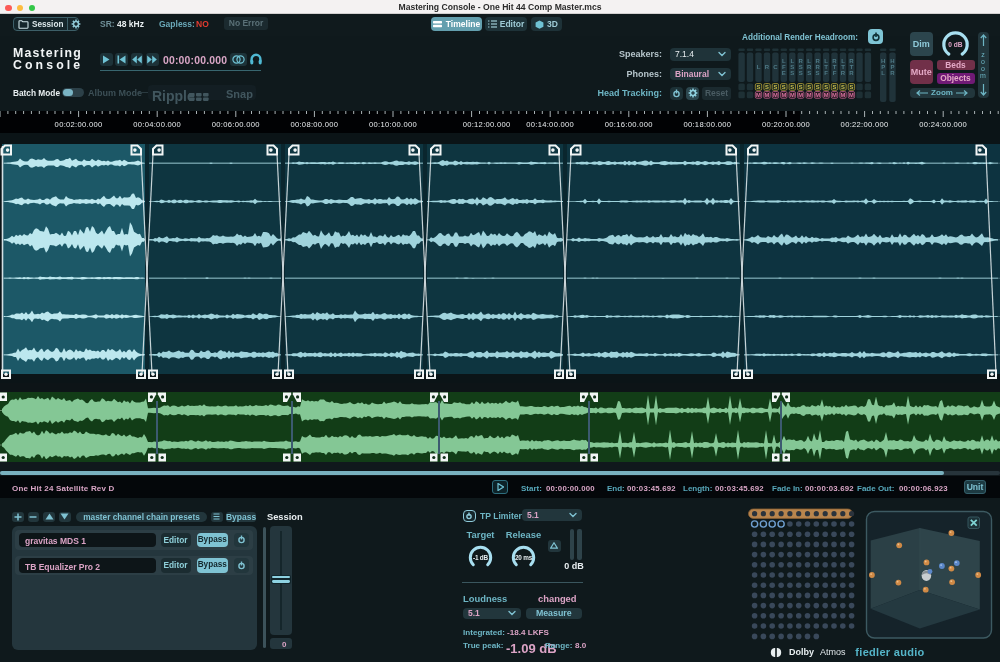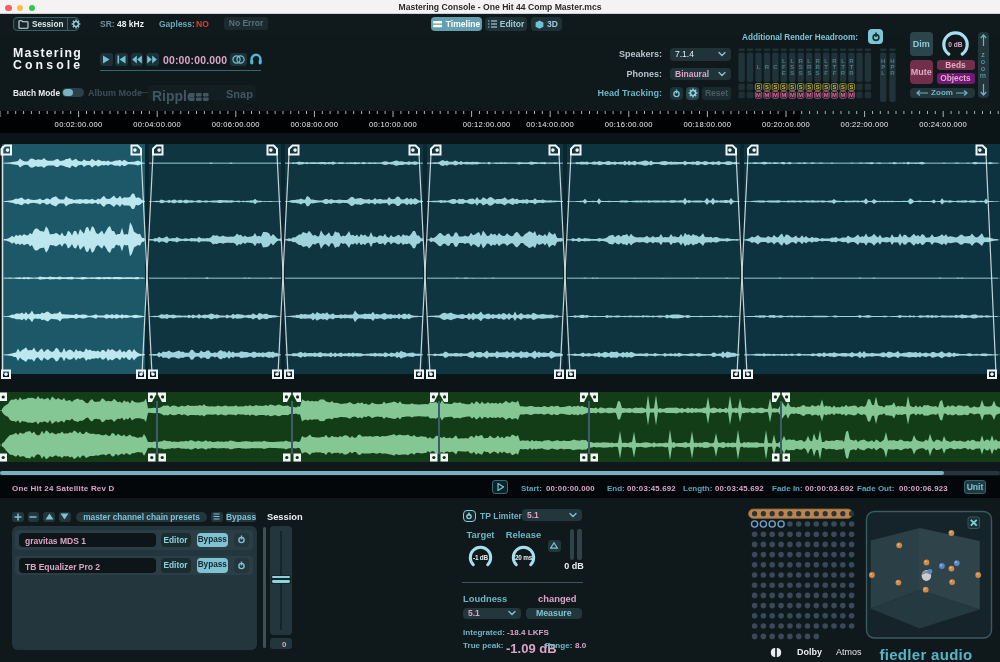--- a/index.html
+++ b/index.html
@@ -753,21 +753,21 @@
       <circle cx="107.6" cy="120" r="2.8" fill="#39485a"></circle>
       <circle cx="10.6" cy="130.4" r="2.8" fill="#39485a"></circle>
       <circle cx="19.4" cy="130.4" r="2.8" fill="#39485a"></circle>
       <circle cx="28.2" cy="130.4" r="2.8" fill="#39485a"></circle>
       <circle cx="37.1" cy="130.4" r="2.8" fill="#39485a"></circle>
       <circle cx="45.9" cy="130.4" r="2.8" fill="#39485a"></circle>
       <circle cx="54.7" cy="130.4" r="2.8" fill="#39485a"></circle>
       <circle cx="63.5" cy="130.4" r="2.8" fill="#39485a"></circle>
       <circle cx="72.3" cy="130.4" r="2.8" fill="#39485a"></circle>
     </svg>
-    <div class="ab" style="left:769px;top:647px;display:flex;align-items:flex-end;gap:14px">
+    <div class="ab" style="left:769px;top:647px;display:flex;align-items:flex-end;gap:6px">
       <svg width="14" height="9" viewBox="0 0 14 9">
         <path d="M6.2 0 V9 H5.4 C0.6 9 0.6 0 5.4 0 Z" fill="#e8eef0"></path>
         <path d="M7.8 0 V9 H8.6 C13.4 9 13.4 0 8.6 0 Z" fill="#e8eef0"></path>
       </svg>
       <span class="b" style="font-size:9px;color:#e8eef0">Dolby</span>
       <span style="font-size:9px;color:#dfe5e8">Atmos</span>
     </div>
     <svg class="ab" style="left:860px;top:505px" width="140" height="140" viewBox="0 0 140 140">
       <rect x="6.5" y="6.5" width="125" height="126.5" rx="8" fill="#15232a" stroke="#3d5a62" stroke-width="1.4"></rect>
       <polygon points="10.7,35.6 59.8,23 59.8,85 10.7,103.7" fill="#2b4046"></polygon>
@@ -795,13 +795,13 @@
       <circle cx="91.3" cy="76.2" r="0.9" fill="#edbf8a"></circle>
       <circle cx="65.7" cy="84.7" r="2.9" fill="#d08a46"></circle>
       <circle cx="64.9" cy="83.8" r="0.9" fill="#edbf8a"></circle>
       <circle cx="81.9" cy="61" r="2.9" fill="#5b87c9"></circle>
       <circle cx="81.1" cy="60.1" r="0.9" fill="#a9c4e8"></circle>
       <circle cx="96.8" cy="58.1" r="2.9" fill="#5b87c9"></circle>
       <circle cx="96" cy="57.2" r="0.9" fill="#a9c4e8"></circle>
       <rect x="108" y="12" width="11.5" height="11.5" rx="2" fill="#1d3238" stroke="#35565e" stroke-width="1"></rect>
       <path d="M110.8 14.8 L116.7 20.7 M116.7 14.8 L110.8 20.7" stroke="#7fd4d4" stroke-width="1.8"></path>
     </svg>
-    <div class="ab b" style="left:876px;top:646px;width:100px;text-align:center;font-size:15px;letter-spacing:0.3px;color:#55b5c9">fiedler audio</div>
+    <div class="ab b" style="left:840px;top:646px;width:100px;text-align:center;font-size:11px;letter-spacing:0.3px;color:#55b5c9">fiedler audio</div>
   </div>
 </body></html>

